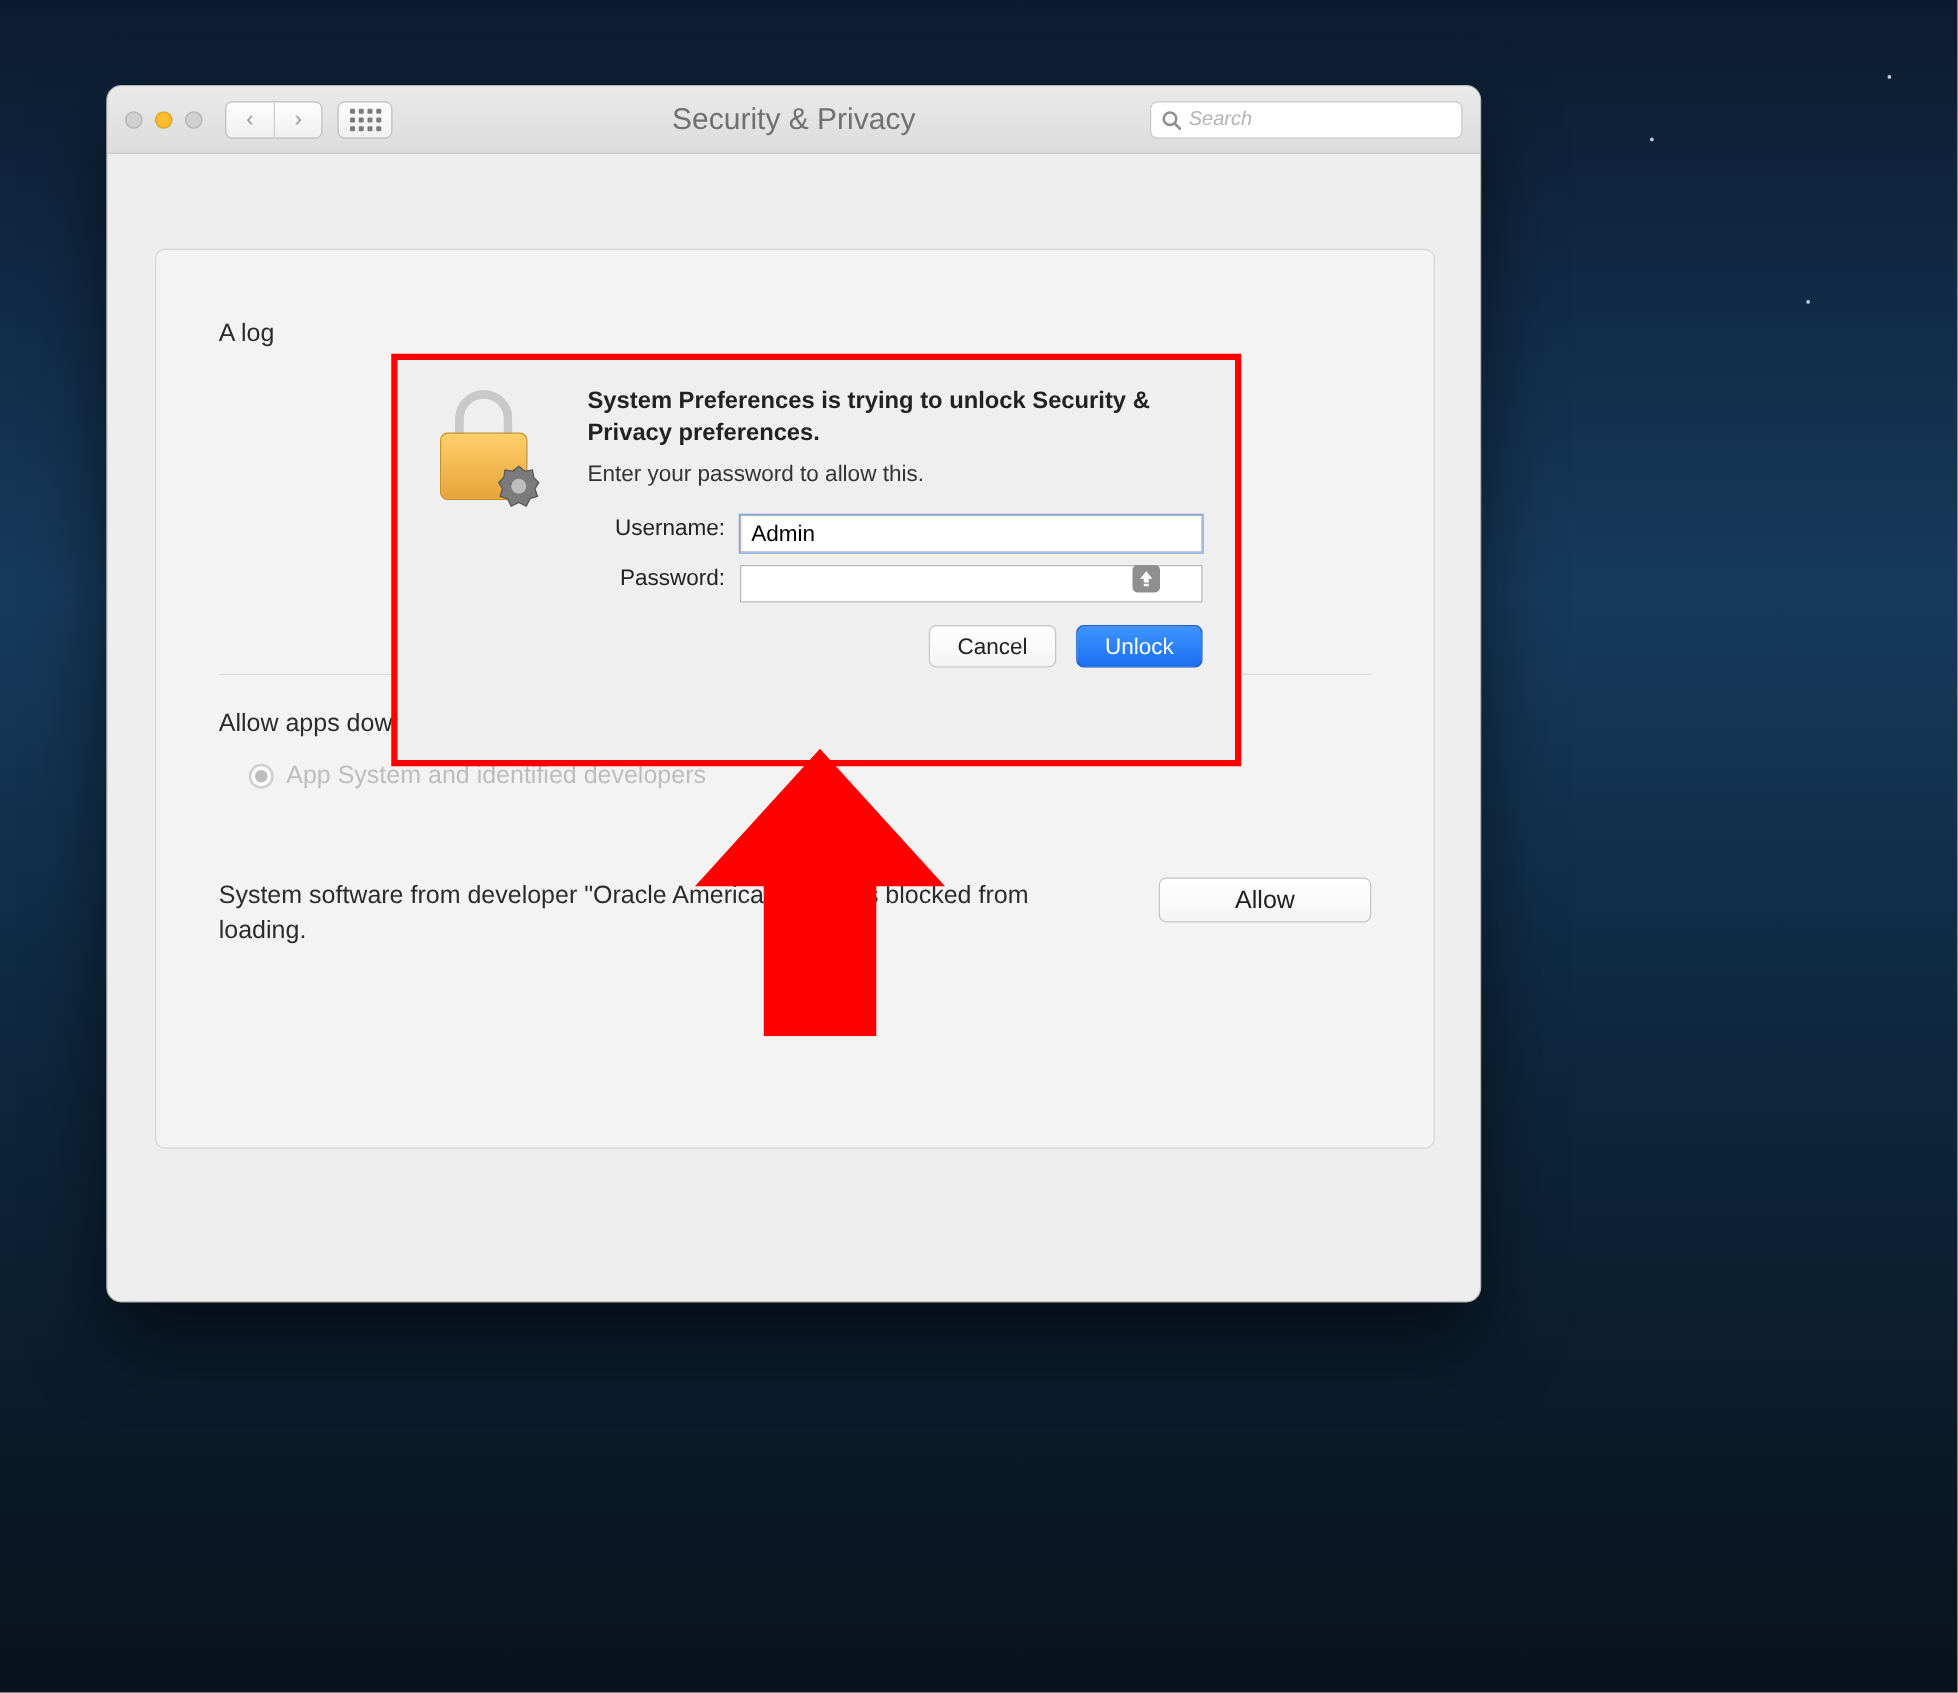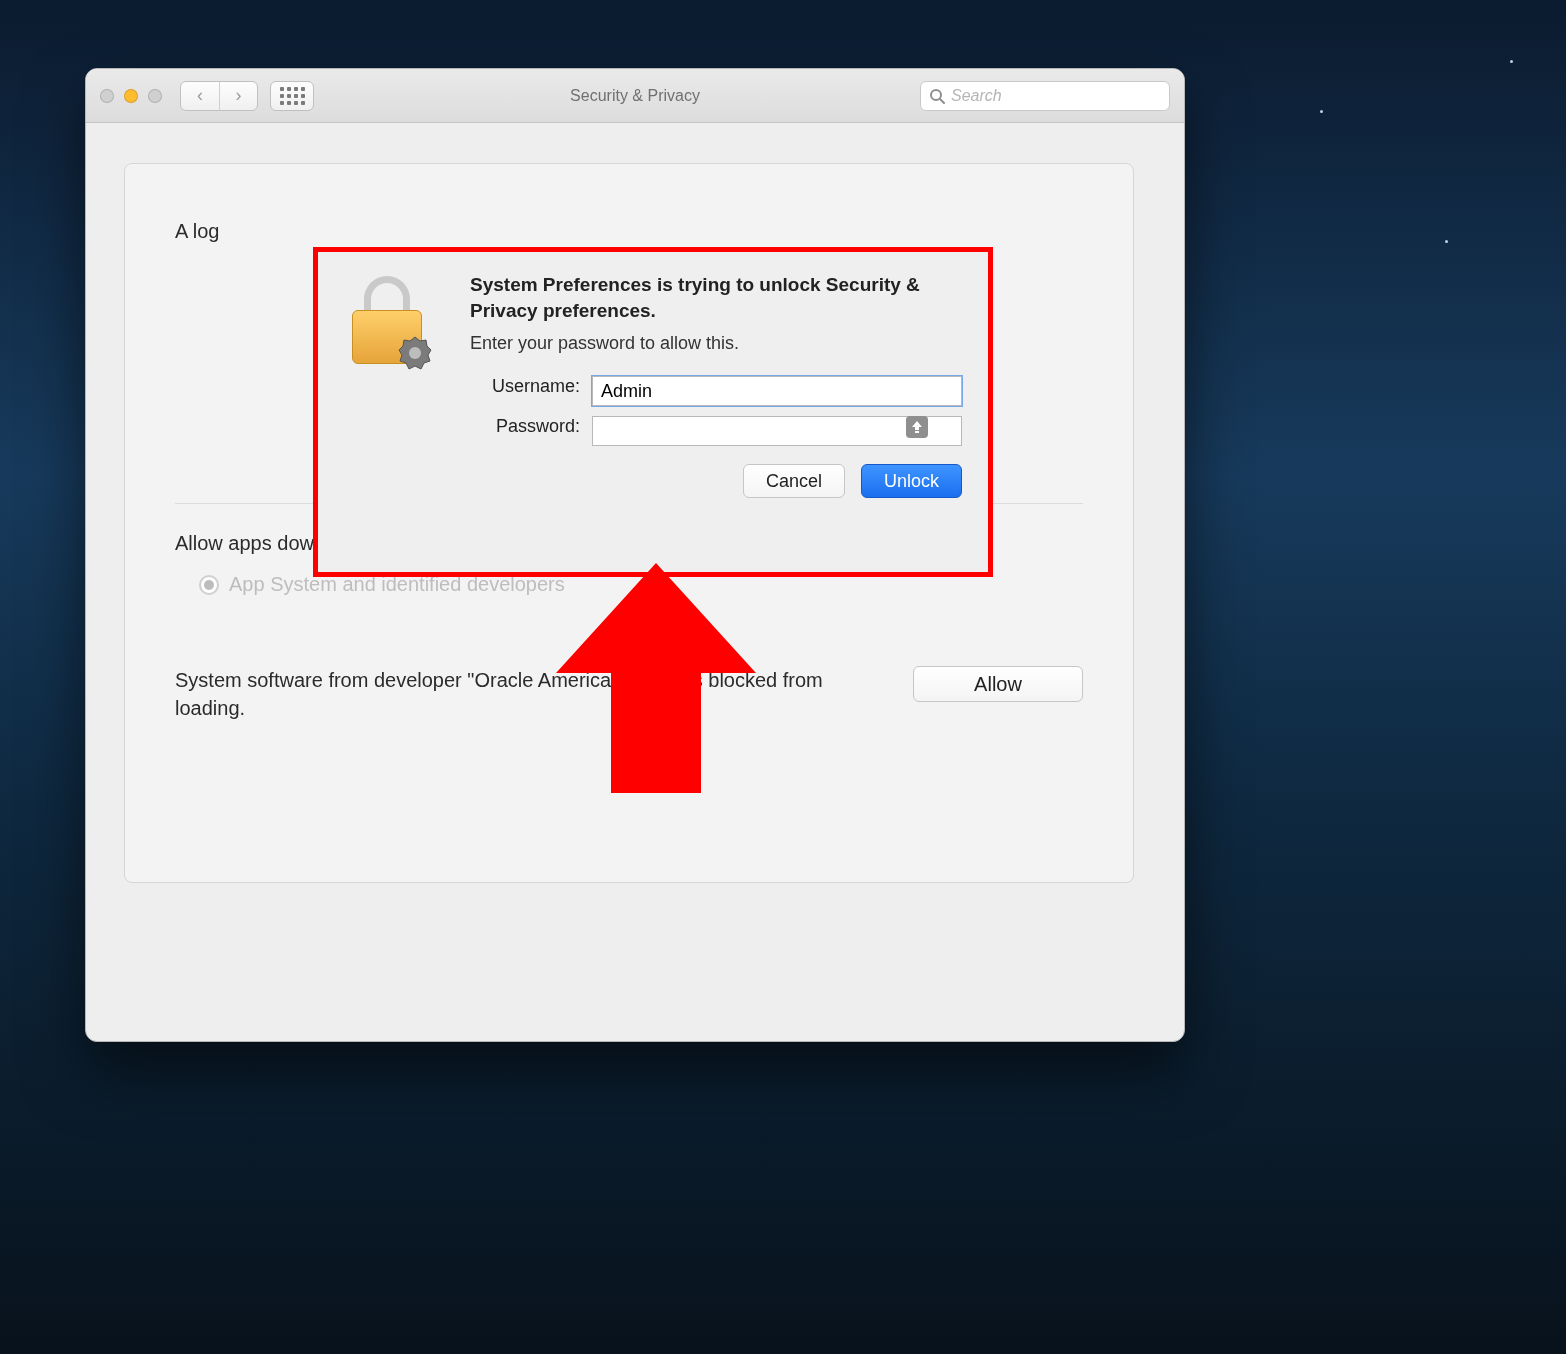--- a/index.html
+++ b/index.html
@@ -44,33 +44,34 @@
   .seg button{
     width:38px; border:none; background:transparent; color:#9a9a9a; font-size:18px;
   }
   .seg button + button { border-left:1px solid #cfcfcf;}
   .gridbtn {
     width:44px; height:30px; border:1px solid #c0c0c0; border-radius:6px;
     background:linear-gradient(#fdfdfd,#f0f0f0); display:flex; align-items:center; justify-content:center;
   }
   .gridbtn .dots{display:grid;grid-template-columns:repeat(4,4px);grid-auto-rows:4px;gap:3px;}
   .gridbtn .dots span{background:#7a7a7a;border-radius:1px;}
-  .title { position:absolute; left:0; right:0; text-align:center; color:#707070; font-size:16px; pointer-events:none;}
+  .title { position:absolute; left:0; right:0; text-align:center; color:#707070; font-size:24px; pointer-events:none;}
   .search {
     margin-left:auto; width:250px; height:30px; border:1px solid #c9c9c9; border-radius:6px;
     background:#fff; display:flex; align-items:center; padding:0 8px; gap:6px;
   }
   .search svg{flex:0 0 auto;}
   .search input{ border:none; outline:none; flex:1; font-size:16px; color:#555; background:transparent;font-style:italic;}
   .search input::placeholder{color:#b5b5b5;}
 
   .content {
     position: relative;
-    padding: 40px 50px 20px 38px;
+    padding: 40px 36px 20px 38px;
     height: calc(100% - 54px - 70px);
+    margin-top: 36px;
   }
   .panel {
     position: relative;
     background:#f3f3f3;
     border:1px solid #d6d6d6;
     border-radius:8px;
     width:100%;
     height: 720px;
     padding: 56px 50px 36px 50px;
     color:#2b2b2b;

